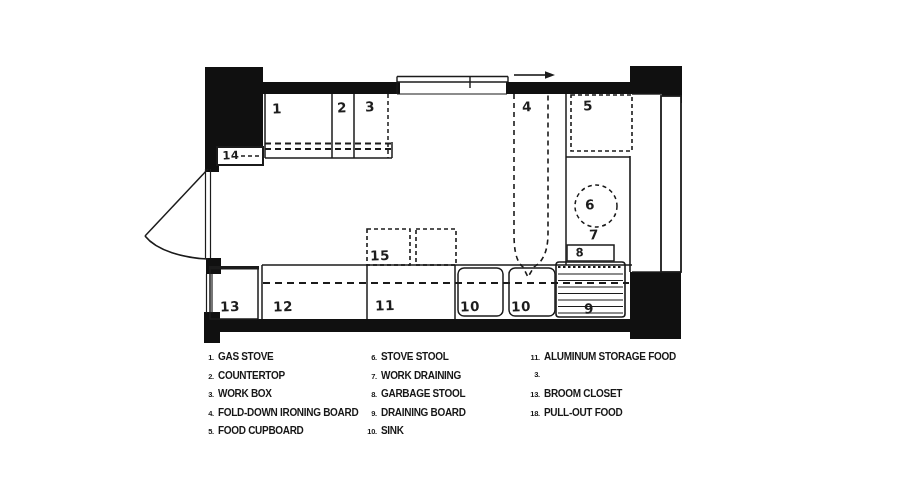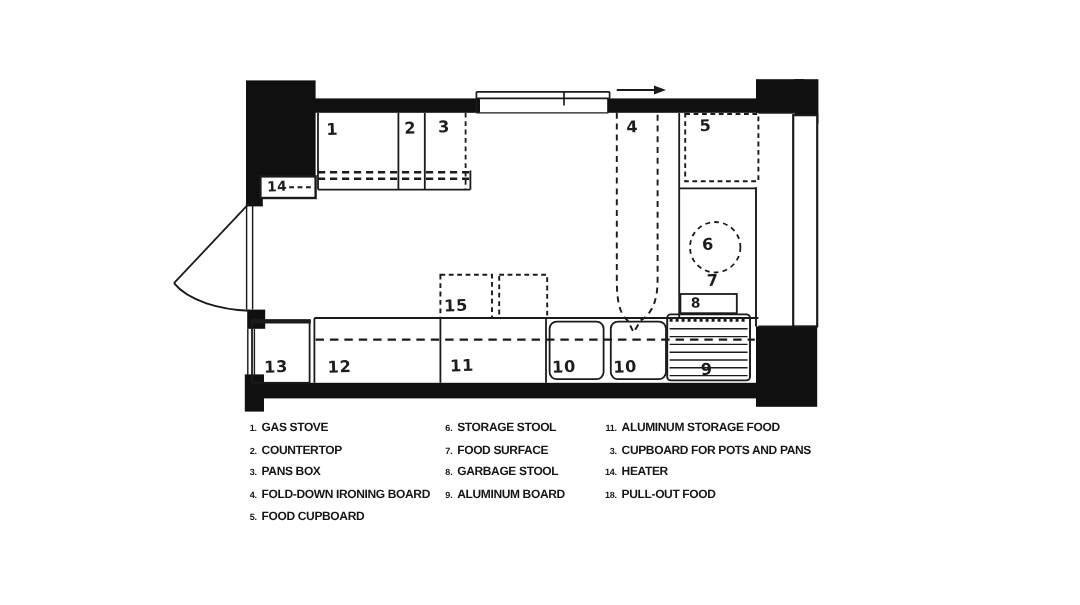--- a/index.html
+++ b/index.html
@@ -25,21 +25,21 @@
   }
   .plan-label.small{font-size:11.5px;}
   
   #legend{
     position:absolute;left:0;top:351px;width:900px;height:95px;
     color:#161616;
   }
   .legend-col{position:absolute;top:0;}
   .legend-col.c1{left:200px;width:162px;}
   .legend-col.c2{left:363px;width:158px;}
-  .legend-col.c3{left:500px;width:175px;}
+  .legend-col.c3{left:526px;width:175px;}
   .legend-item{
     display:flex;align-items:baseline;
     height:18.6px;
   }
   .legend-num{
     width:14px;flex:0 0 14px;
     text-align:right;margin-right:4px;
     font-size:7.5px;font-weight:bold;
     letter-spacing:-.2px;
   }
@@ -185,63 +185,66 @@
       <div class="legend-item">
         <span class="legend-num">1.</span>
         <span class="legend-label">GAS STOVE</span>
       </div>
       <div class="legend-item">
         <span class="legend-num">2.</span>
         <span class="legend-label">COUNTERTOP</span>
       </div>
       <div class="legend-item">
         <span class="legend-num">3.</span>
-        <span class="legend-label">PANS BOX</span>
+        <span class="legend-label">WORK BOX</span>
       </div>
       <div class="legend-item">
         <span class="legend-num">4.</span>
         <span class="legend-label">FOLD-DOWN IRONING BOARD</span>
       </div>
       <div class="legend-item">
         <span class="legend-num">5.</span>
         <span class="legend-label">FOOD CUPBOARD</span>
       </div>
     </div>
 
     <div class="legend-col c2">
       <div class="legend-item">
         <span class="legend-num">6.</span>
-        <span class="legend-label">STORAGE STOOL</span>
+        <span class="legend-label">STOVE STOOL</span>
       </div>
       <div class="legend-item">
         <span class="legend-num">7.</span>
-        <span class="legend-label">FOOD SURFACE</span>
+        <span class="legend-label">WORK DRAINING</span>
       </div>
       <div class="legend-item">
         <span class="legend-num">8.</span>
         <span class="legend-label">GARBAGE STOOL</span>
       </div>
       <div class="legend-item">
         <span class="legend-num">9.</span>
-        <span class="legend-label">ALUMINUM BOARD</span>
+        <span class="legend-label">DRAINING BOARD</span>
+      </div>
+      <div class="legend-item">
+        <span class="legend-num">10.</span>
+        <span class="legend-label">SINK</span>
       </div>
     </div>
 
     <div class="legend-col c3">
       <div class="legend-item">
         <span class="legend-num">11.</span>
         <span class="legend-label">ALUMINUM STORAGE FOOD</span>
       </div>
       <div class="legend-item">
         <span class="legend-num">3.</span>
-        <span class="legend-label">CUPBOARD FOR POTS AND PANS</span>
-      </div>
-      <div class="legend-item">
-        <span class="legend-num">14.</span>
-        <span class="legend-label">HEATER</span>
+      </div>
+      <div class="legend-item">
+        <span class="legend-num">13.</span>
+        <span class="legend-label">BROOM CLOSET</span>
       </div>
       <div class="legend-item">
         <span class="legend-num">18.</span>
         <span class="legend-label">PULL-OUT FOOD</span>
       </div>
     </div>
 
   </div>
 </div>
 

